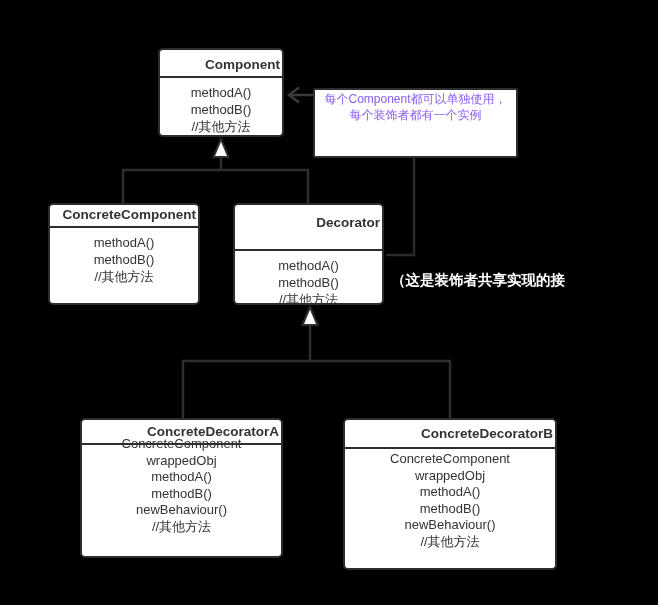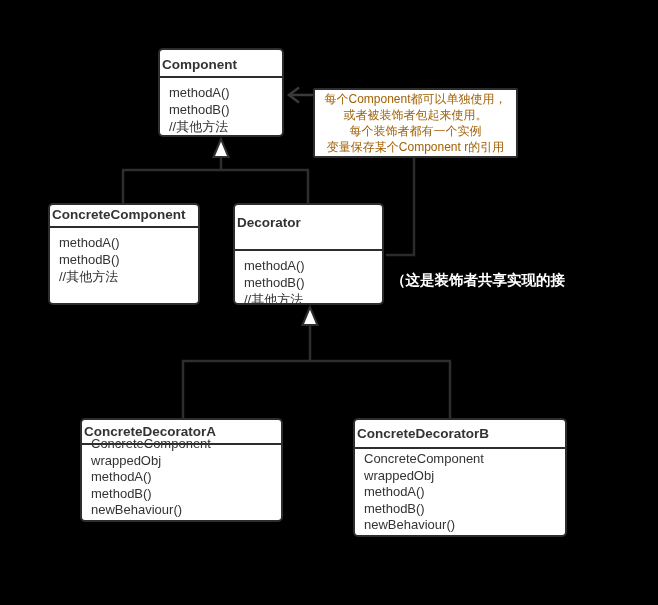--- a/index.html
+++ b/index.html
@@ -7,45 +7,45 @@
     width:658px;height:605px;overflow:hidden;background:#000;
     font-family:"Liberation Sans","DejaVu Sans",sans-serif;
   }
   .stage{position:relative;width:658px;height:605px;background:#000;}
   svg.connectors{position:absolute;left:0;top:0;z-index:1;}
 
   .uml-box{
     position:absolute;z-index:2;background:#fff;color:#333;
     border:2px solid #2d2d2d;border-radius:5px;box-sizing:border-box;overflow:hidden;
   }
-  .uml-title{font-weight:bold;text-align:left;font-size:13.5px;line-height:16px;padding:5px 2px 3px;border-radius:12px;}
+  .uml-title{font-weight:bold;text-align:right;font-size:13.5px;line-height:16px;padding:5px 2px 3px;border-radius:12px;}
   .uml-divider{height:0;border-top:2px solid #2d2d2d;}
-  .uml-body{padding:6px 9px 4px;font-size:13px;line-height:17px;}
+  .uml-body{padding:6px 9px 4px;font-size:13px;line-height:17px;text-align:center;}
   .member{white-space:nowrap;}
 
   #box-component{left:158px;top:48px;width:126px;height:89px;}
   #box-component .uml-title{padding-top:7px;}
 
   #box-concrete-component{left:48px;top:203px;width:152px;height:102px;}
   #box-concrete-component .uml-title{padding-top:2px;word-break:break-all;}
 
   #box-decorator{left:233px;top:203px;width:151px;height:102px;}
   #box-decorator .uml-title{padding-top:10px;padding-bottom:18px;}
 
-  #box-decorator-a{left:80px;top:418px;width:203px;height:104px;}
+  #box-decorator-a{left:80px;top:418px;width:203px;height:140px;}
   #box-decorator-a .uml-title{padding-top:4px;padding-bottom:3px;}
   #box-decorator-a .uml-body{margin-top:-9px;padding:0 9px 2px;line-height:16.5px;}
 
-  #box-decorator-b{left:353px;top:418px;width:214px;height:119px;}
+  #box-decorator-b{left:343px;top:418px;width:214px;height:152px;}
   #box-decorator-b .uml-title{padding-top:6px;padding-bottom:5px;}
   #box-decorator-b .uml-body{padding:2px 9px 2px;line-height:16.5px;}
 
   .note-box{
     position:absolute;z-index:2;left:313px;top:88px;width:205px;height:70px;
-    background:#fff;color:#a16207;border:2px solid #2d2d2d;border-radius:2px;
+    background:#fff;color:#8b5cf6;border:2px solid #2d2d2d;border-radius:2px;
     box-sizing:border-box;font-size:12px;line-height:16px;text-align:center;padding-top:1px;
   }
   .note-box .note-line{white-space:nowrap;}
 
   .side-note{
     position:absolute;z-index:2;left:391px;top:270px;width:262px;
     color:#ffffff;font-size:14.5px;font-weight:bold;line-height:20px;
   }
   .side-note div{white-space:nowrap;}
 
@@ -123,23 +123,21 @@
       <div class="member">wrappedObj</div>
       <div class="member">methodA()</div>
       <div class="member">methodB()</div>
       <div class="member">newBehaviour()</div>
       <div class="member">//其他方法</div>
     </div>
   </div>
 
   <div class="note-box">
     <div class="note-line">每个Component都可以单独使用，</div>
-    <div class="note-line">或者被装饰者包起来使用。</div>
     <div class="note-line">每个装饰者都有一个实例</div>
-    <div class="note-line">变量保存某个Component r的引用</div>
   </div>
 
   <div class="side-note">
     <div>（这是装饰者共享实现的接</div>
   </div>
 
 
 </div>
 
 </body></html>

